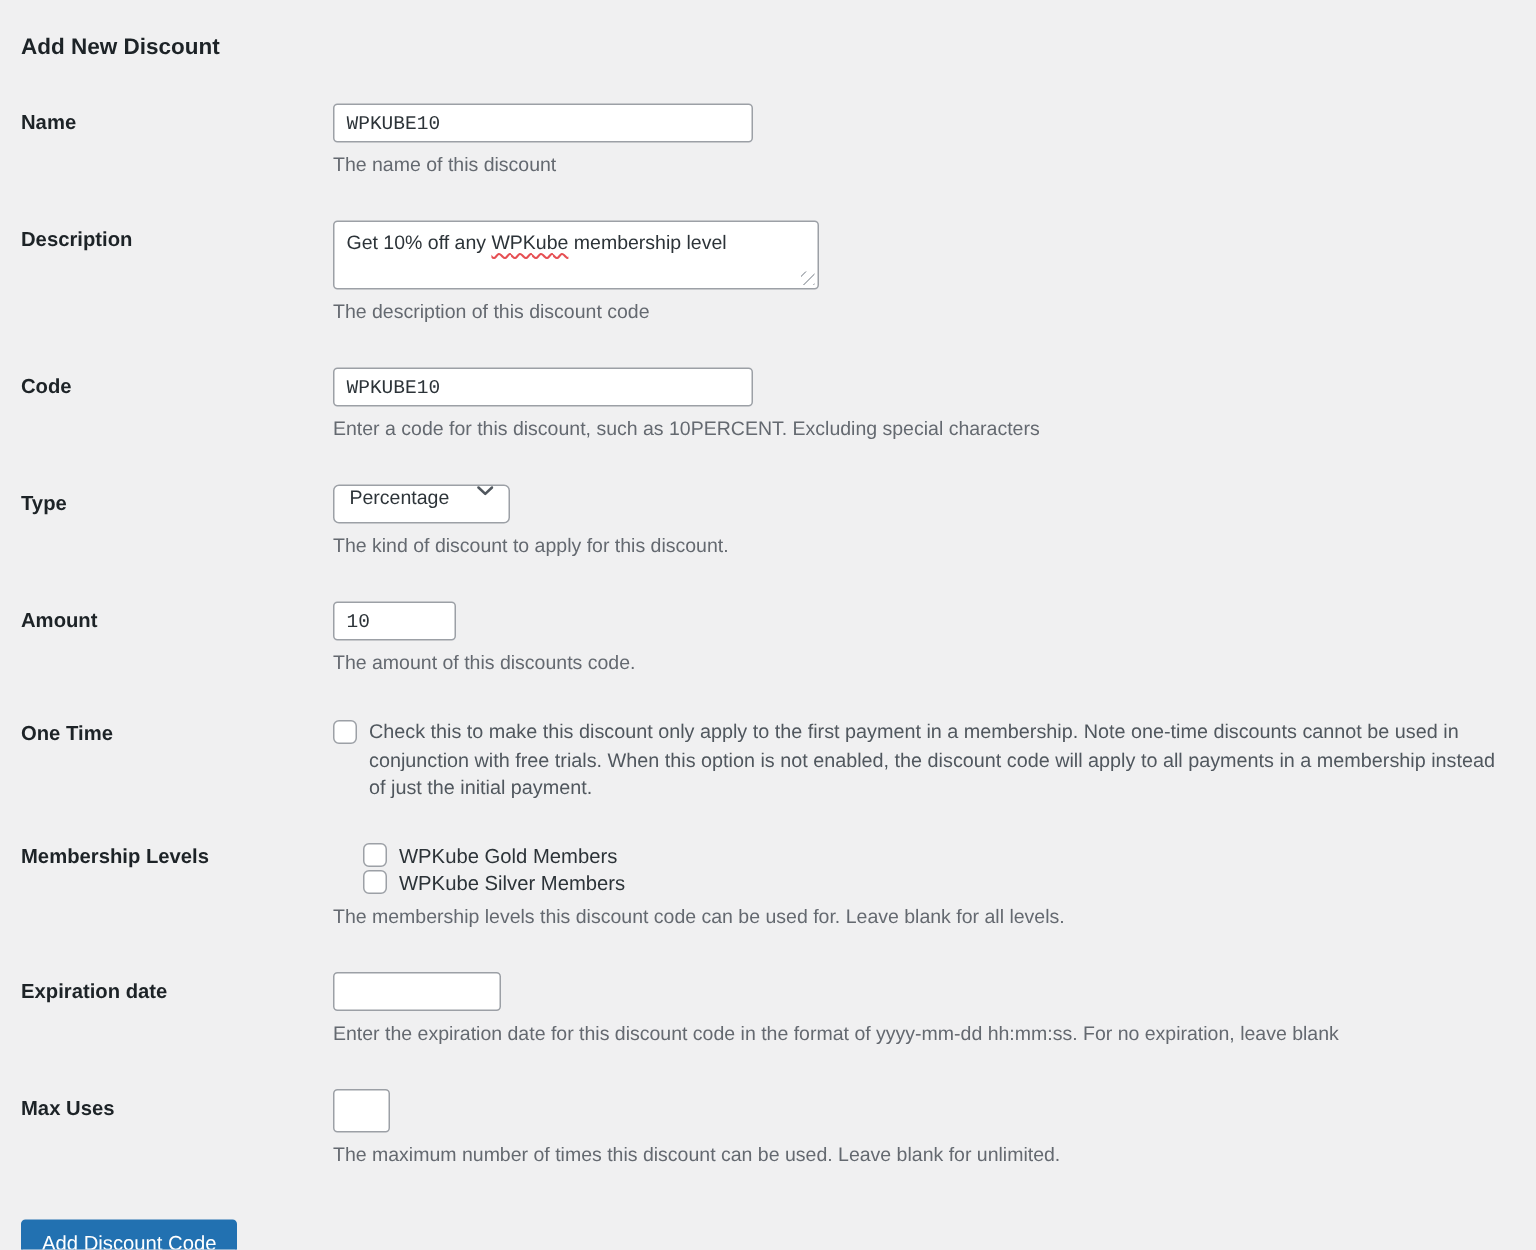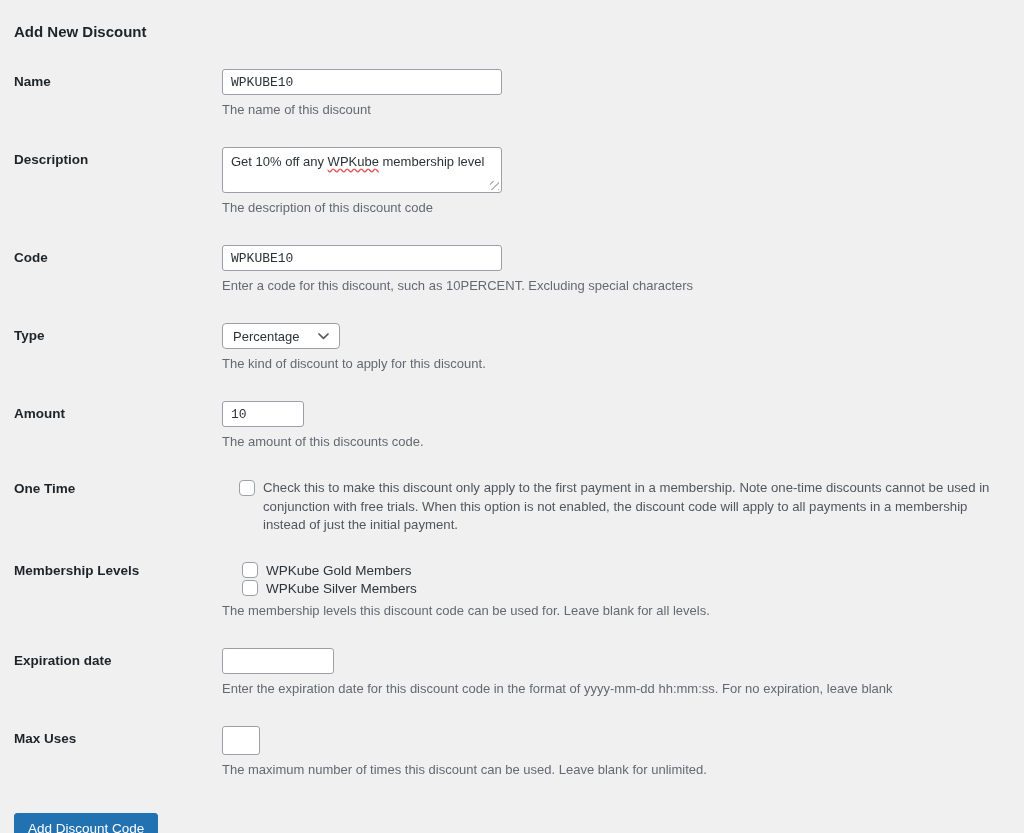--- a/index.html
+++ b/index.html
@@ -41,21 +41,21 @@
     color: #2c3338;
     font-family: Liberation Mono, monospace;
   }
   .w-280 { width: 280px; }
   .w-112 { width: 112px; }
   .w-93  { width: 82px; }
   .w-38  { width: 38px; height: 29px; padding: 0 6px; }
 
   .textarea-box {
     position: relative;
-    width: 280px;
+    width: 324px;
     height: 46px;
     background: #fff;
     border: 1px solid #9ca0a6;
     border-radius: 3px;
     padding: 5px 8px;
     font-size: 13px;
     color: #2c3338;
     line-height: 1.35;
     overflow: hidden;
   }
@@ -66,21 +66,21 @@
   }
   .resize-handle {
     position: absolute;
     right: 2px; bottom: 2px;
     width: 9px; height: 9px;
     background: repeating-linear-gradient(135deg, transparent 0 2px, #b5b9be 2px 3px, transparent 3px 5px);
   }
 
   .select-box {
     display: inline-flex;
-    align-items: center;
+    align-items: flex-start;
     gap: 18px;
     background: #fff;
     border: 1px solid #9ca0a6;
     border-radius: 4px;
     height: 26px;
     padding: 0 10px;
     font-size: 13px;
     color: #2c3338;
     cursor: pointer;
   }
@@ -187,21 +187,21 @@
   
   <div class="form-row">
     <div class="row-label">Amount</div>
     <div class="row-field">
       <input type="text" class="text-input w-93" value="10" style="">
       <div class="help">The amount of this discounts code.</div>
     </div>
   </div>
 
   
-  <div class="form-row" style="margin-bottom: 27px; gap: 17px;">
+  <div class="form-row" style="margin-bottom: 27px;">
     <div class="row-label" style="padding-top: 2px;">One Time</div>
     <div class="row-field">
       <label class="onetime-label">
         <input type="checkbox" class="checkbox" style="">
         <span>Check this to make this discount only apply to the first payment in a membership. Note one-time discounts cannot be used in conjunction with free trials. When this option is not enabled, the discount code will apply to all payments in a membership instead of just the initial payment.</span>
       </label>
     </div>
   </div>
 
   

